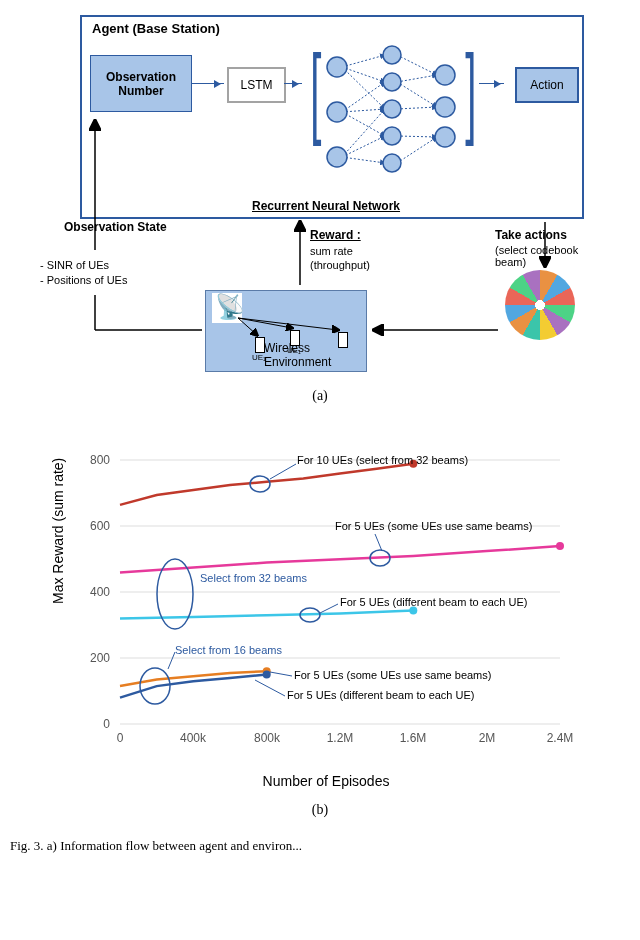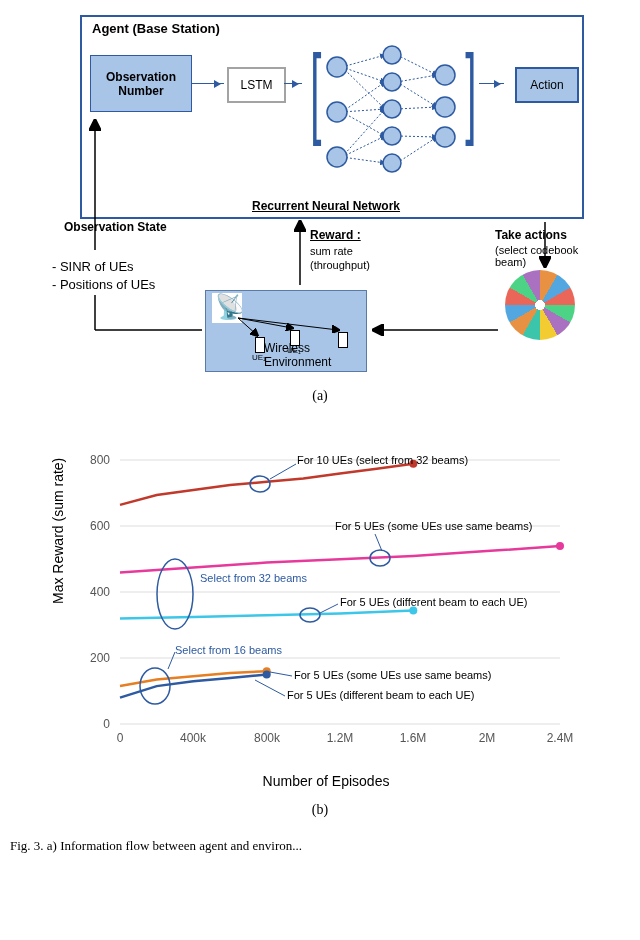--- a/index.html
+++ b/index.html
@@ -141,23 +141,23 @@
   .obs-state-label {
     position: absolute;
     left: 0px;
     top: 210px;
     font-size: 12px;
     font-weight: bold;
     margin-left: 24px;
   }
   .obs-items {
     position: absolute;
-    left: 12px;
+    left: 0px;
     top: 248px;
-    font-size: 13px;
+    font-size: 11px;
     line-height: 1.4;
   }
   .reward-label {
     position: absolute;
     left: 270px;
     top: 218px;
     font-size: 12px;
     font-weight: bold;
     text-decoration: underline;
   }

